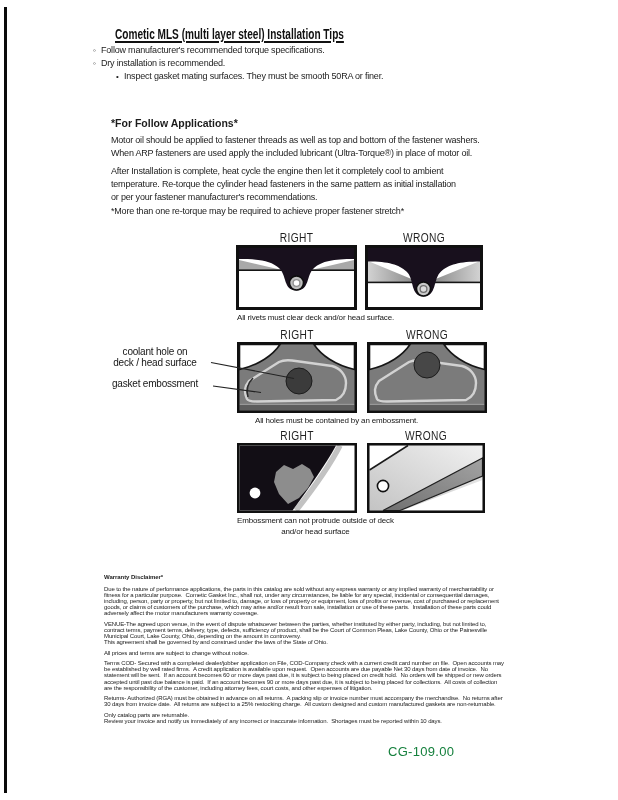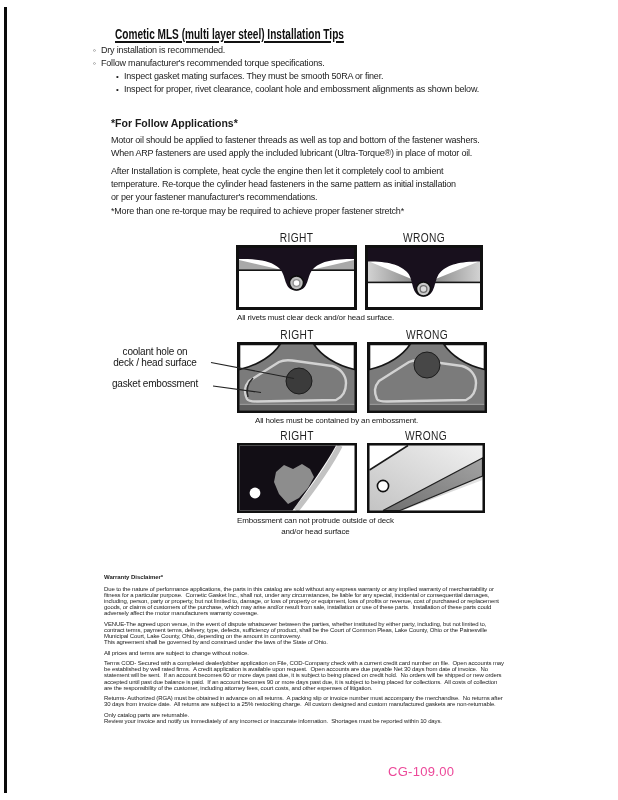--- a/index.html
+++ b/index.html
@@ -30,37 +30,36 @@
   }
   .caption{font-size:8px;letter-spacing:-0.15px;line-height:10.5px;white-space:pre;color:#161616;}
   .annotation{
     font-size:10px;letter-spacing:-0.2px;line-height:10.5px;white-space:pre;
     text-align:center;color:#161616;
   }
   .panel{line-height:0;}
   .warranty{left:104px;top:574px;width:430px;}
   .w-heading{font-size:6px;font-weight:bold;margin:0 0 5.5px 0;letter-spacing:-0.05px;}
   .w-para{font-size:6px;letter-spacing:-0.12px;line-height:6.1px;white-space:pre;margin:0 0 4.6px 0;color:#222;}
-  .page-number{left:388px;top:764px;font-size:13px;letter-spacing:0.3px;color:#ec4899;}
+  .page-number{left:388px;top:744px;font-size:13px;letter-spacing:0.3px;color:#15803d;}
   .leader-overlay{left:0;top:0;pointer-events:none;}
 </style>
 </head>
 <body>
 
 <div class="page">
 
   <div class="scan-line"></div>
 
   <div class="abs doc-title">Cometic MLS (multi layer steel) Installation Tips</div>
 
   <div class="abs bullets">
+    <div class="bullet-row"><span class="marker">◦</span><span>Follow manufacturer's recommended torque specifications.</span></div>
     <div class="bullet-row"><span class="marker">◦</span><span>Dry installation is recommended.</span></div>
-    <div class="bullet-row"><span class="marker">◦</span><span>Follow manufacturer's recommended torque specifications.</span></div>
     <div class="bullet-row sub"><span class="marker">•</span><span>Inspect gasket mating surfaces.  They must be smooth 50RA or finer.</span></div>
-    <div class="bullet-row sub"><span class="marker">•</span><span>Inspect for proper, rivet clearance, coolant hole and embossment alignments as shown below.</span></div>
   </div>
 
   <div class="abs diesel-heading">*For Follow Applications*</div>
   <div class="abs body-para p1">Motor oil should be applied to fastener threads as well as top and bottom of the fastener washers.
 When ARP fasteners are used apply the included lubricant (Ultra-Torque®) in place of motor oil.</div>
   <div class="abs body-para p2">After Installation is complete, heat cycle the engine then let it completely cool to ambient
 temperature. Re-torque the cylinder head fasteners in the same pattern as initial installation
 or per your fastener manufacturer's recommendations.</div>
   <div class="abs body-para pnote">*More than one re-torque may be required to achieve proper fastener stretch*</div>
 

